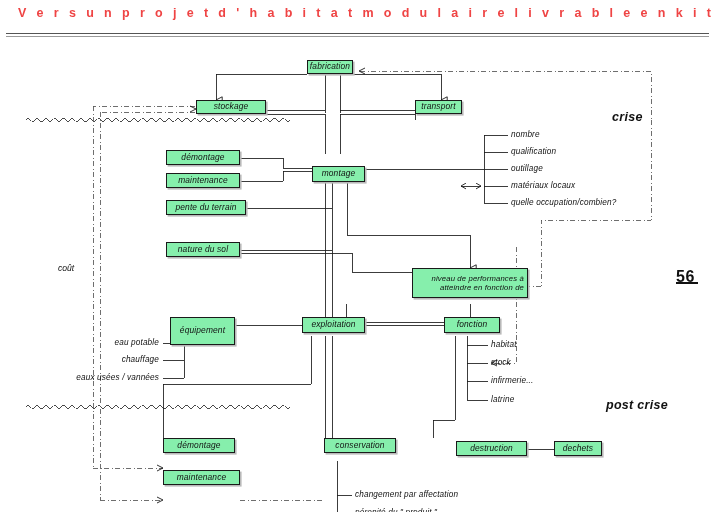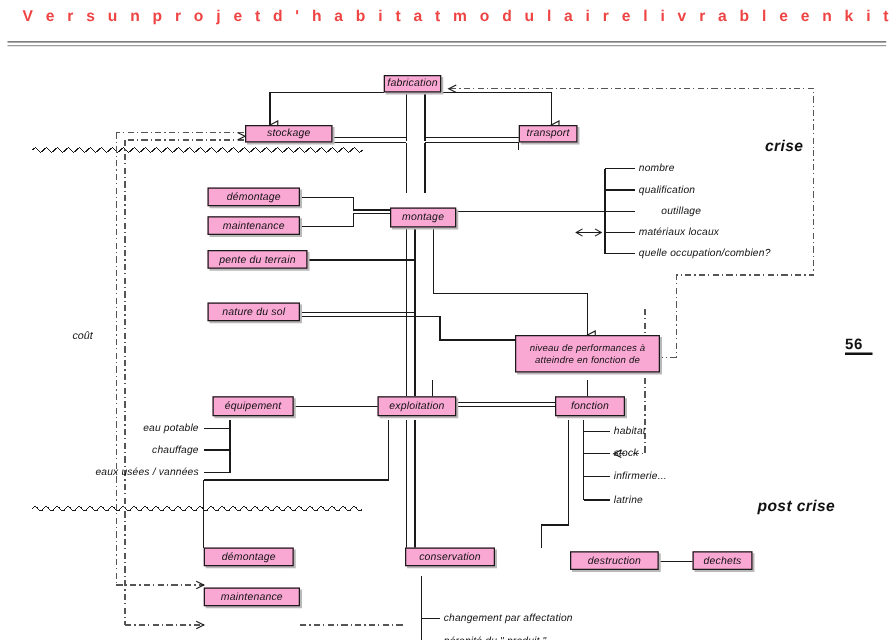--- a/index.html
+++ b/index.html
@@ -20,38 +20,38 @@
   #title-rule{
     position:absolute;left:6px;top:33px;width:703px;height:0;
     border-top:1.6px solid #555;
   }
   #title-rule2{
     position:absolute;left:6px;top:36px;width:703px;height:0;
     border-top:0.8px solid #9a9a9a;
   }
   #pageno{
     position:absolute;left:676px;top:268px;
-    font-size:12px;font-weight:bold;letter-spacing:0.5px;
+    font-size:16px;font-weight:bold;letter-spacing:0.5px;
   }
   #pageno-rule{
     position:absolute;left:676px;top:282px;width:22px;height:0;
     border-top:2px solid #111;
   }
 
   
   #canvas{position:absolute;left:0;top:40px;width:715px;height:472px;}
   #canvas svg{position:absolute;left:0;top:0;}
 
   
   .bx{
     position:absolute;box-sizing:border-box;
-    border:1px solid #1a1a1a;background:#f9a8d4;
+    border:1px solid #1a1a1a;background:#86efac;
     font-style:italic;font-size:8.4px;
     display:flex;align-items:center;justify-content:center;
-    text-align:center;line-height:1.18;
+    text-align:right;line-height:1.18;
     letter-spacing:0.15px;
     box-shadow:1.6px 1.6px 0 0 #b9b9b9;
     z-index:6;
   }
   .bx.two{font-size:7.7px;padding:1px 3px;}
 
   
   .lbl{
     position:absolute;font-style:italic;font-size:8.2px;
     white-space:nowrap;letter-spacing:0.15px;z-index:6;
@@ -252,39 +252,39 @@
     <div class="bx" style="left:166px;top:133px;width:74px;height:15px;">maintenance</div>
 
     <div class="bx" style="left:312px;top:112px;width:53px;height:16px;margin-top:14px;">montage</div>
 
     <div class="bx" style="left:166px;top:160px;width:80px;height:15px;">pente du terrain</div>
 
     <div class="bx" style="left:166px;top:202px;width:74px;height:15px;">nature du sol</div>
 
     <div class="bx two" style="left:412px;top:228px;width:116px;height:30px;">niveau de performances à atteindre en fonction de</div>
 
-    <div class="bx" style="left:170px;top:277px;width:65px;height:16px;">équipement</div>
+    <div class="bx" style="left:170px;top:277px;width:65px;height:28px;">équipement</div>
 
     <div class="bx" style="left:302px;top:277px;width:63px;height:16px;">exploitation</div>
 
     <div class="bx" style="left:444px;top:277px;width:56px;height:16px;">fonction</div>
 
     <div class="bx" style="left:163px;top:398px;width:72px;height:15px;">démontage</div>
 
     <div class="bx" style="left:299px;top:398px;width:72px;height:15px;margin-left:25px;">conservation</div>
 
     <div class="bx" style="left:456px;top:401px;width:71px;height:15px;">destruction</div>
 
     <div class="bx" style="left:554px;top:401px;width:48px;height:15px;">dechets</div>
 
     <div class="bx" style="left:163px;top:430px;width:77px;height:15px;">maintenance</div>
 
     <div class="lbl" style="left:511px;top:90px;">nombre</div>
     <div class="lbl" style="left:511px;top:107px;">qualification</div>
-    <div class="lbl" style="left:511px;top:124px;margin-left:18px;">outillage</div>
+    <div class="lbl" style="left:511px;top:124px;">outillage</div>
     <div class="lbl" style="left:511px;top:141px;">matériaux locaux</div>
     <div class="lbl" style="left:511px;top:158px;">quelle occupation/combien?</div>
 
     <div class="lbl r" style="left:31px;top:298px;width:128px;font-style:italic;">eau potable</div>
     <div class="lbl r" style="left:31px;top:315px;width:128px;">chauffage</div>
     <div class="lbl r" style="left:31px;top:333px;width:128px;">eaux usées / vannées</div>
 
     <div class="lbl" style="left:491px;top:300px;">habitat</div>
     <div class="lbl" style="left:491px;top:318px;">stock</div>
     <div class="lbl" style="left:491px;top:336px;">infirmerie...</div>

